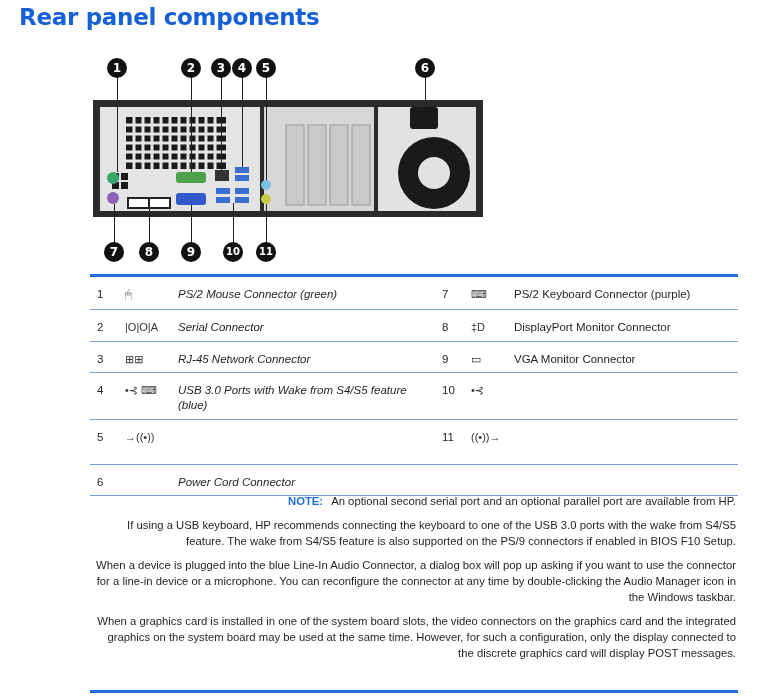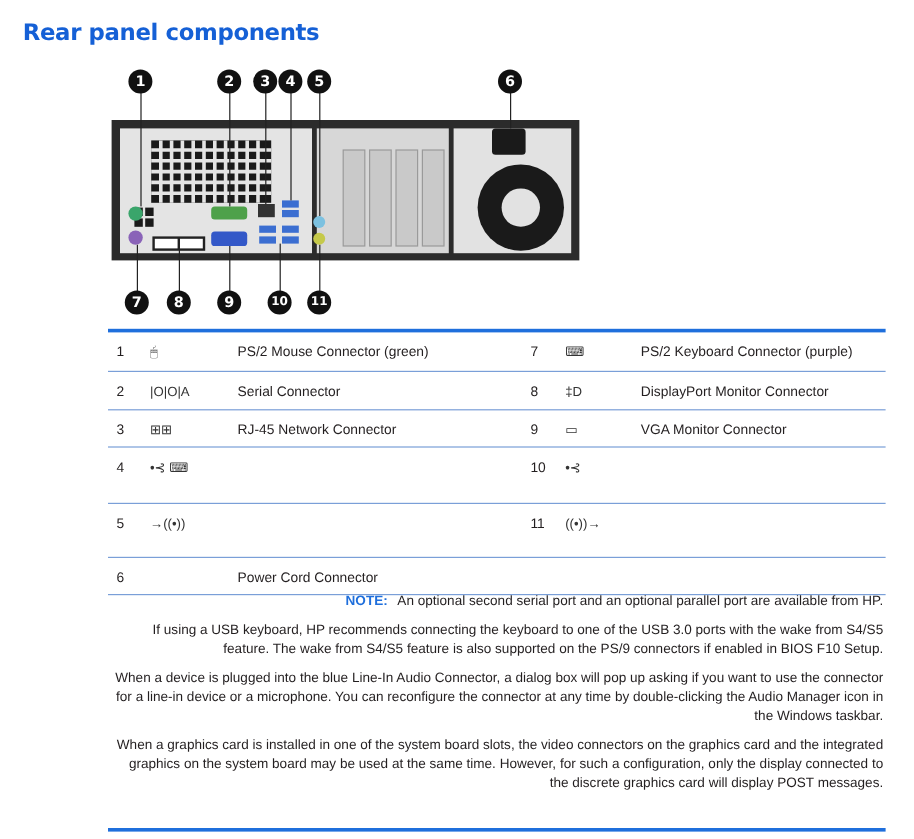--- a/index.html
+++ b/index.html
@@ -1,30 +1,30 @@
 <!DOCTYPE html>
 <html><head>
 <meta charset="utf-8">
 <style>
   html,body{margin:0;padding:0;background:#fff;}
   body{width:762px;height:699px;position:relative;overflow:hidden;font-family:"Liberation Sans",sans-serif;color:#231f20;}
-  .title{position:absolute;left:19px;top:16px;font-size:19px;font-weight:bold;color:#1560d6;letter-spacing:-0.3px;font-family:"DejaVu Sans",sans-serif;}
+  .title{position:absolute;left:19px;top:4px;font-size:23px;font-weight:bold;color:#1560d6;letter-spacing:-0.3px;font-family:"DejaVu Sans",sans-serif;}
   .figure{position:absolute;left:88px;top:55px;width:395px;height:210px;}
   .callout{position:absolute;width:20px;height:20px;border-radius:50%;background:#111;color:#fff;font-weight:bold;font-size:12px;line-height:20px;text-align:center;font-family:"DejaVu Sans",sans-serif;}
   .lead{position:absolute;width:1px;background:#222;}
   .table{position:absolute;left:90px;top:274px;width:648px;}
   .topbar{height:3px;background:#1f6fdc;}
   .row{position:relative;border-bottom:1px solid #7a9fd8;font-size:11.5px;}
   .cell{position:absolute;top:10px;line-height:15px;}
   .num{left:7px;}
   .icon{left:35px;font-size:11px;color:#333;}
-  .desc{left:108px;width:240px;}
+  .desc{left:88px;width:240px;font-style:italic;}
   .num2{left:352px;}
   .icon2{left:381px;font-size:11px;color:#333;}
-  .desc2{left:444px;width:215px;}
+  .desc2{left:424px;width:215px;}
   .notes{position:absolute;left:96px;top:493px;width:640px;font-size:11.3px;line-height:16px;text-align:right;}
   .notes p{margin:0 0 8px 0;}
   .note-label{color:#1f6fdc;font-weight:bold;margin-right:8px;}
   .bottombar{position:absolute;left:90px;top:690px;width:648px;height:3px;background:#1f6fdc;}
 </style>
 </head>
 <body>
 
 <div class="title">Rear panel components</div>
 
@@ -147,20 +147,21 @@
     <span class="cell icon">⊞⊞</span>
     <span class="cell desc">RJ-45 Network Connector</span>
     <span class="cell num2">9</span>
     <span class="cell icon2">▭</span>
     <span class="cell desc2">VGA Monitor Connector</span>
   </div>
 
   <div class="row" style="height:46px;">
     <span class="cell num">4</span>
     <span class="cell icon">•⊰ ⌨</span>
+    <span class="cell desc">USB 3.0 Ports with Wake from S4/S5 feature (blue)</span>
     <span class="cell num2">10</span>
     <span class="cell icon2">•⊰</span>
   </div>
 
   <div class="row" style="height:44px;">
     <span class="cell num">5</span>
     <span class="cell icon">→((•))</span>
     <span class="cell num2">11</span>
     <span class="cell icon2">((•))→</span>
   </div>

